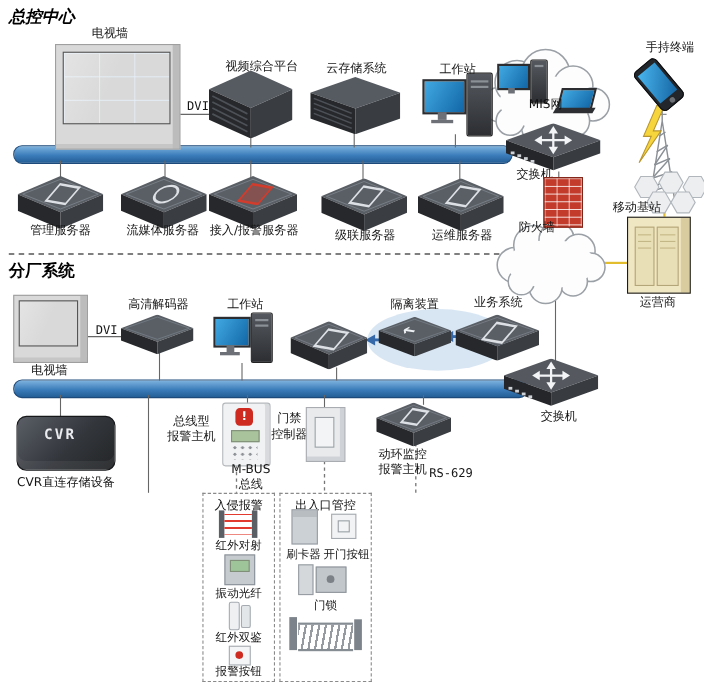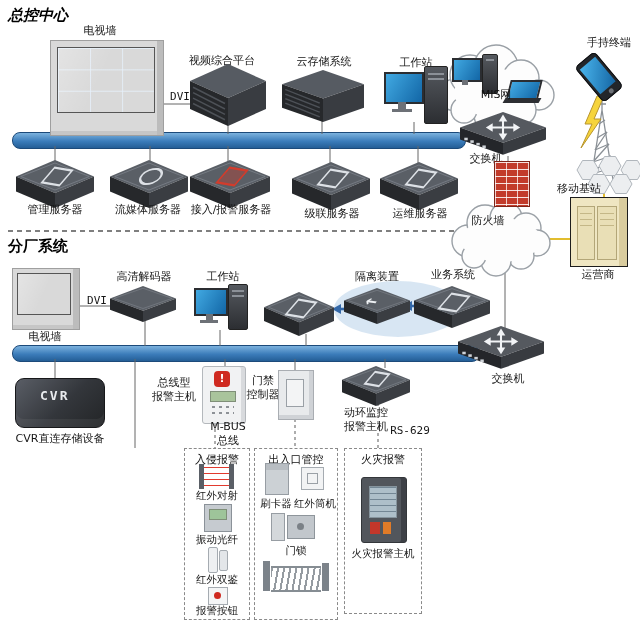--- a/index.html
+++ b/index.html
@@ -193,21 +193,21 @@
 
   <div class="ttl" style="left:8px;top:6px;font-style:italic;">总控中心</div>
 
   <div class="lbl" style="left:50px;top:24px;width:100px;">电视墙</div>
   <div class="tvframe" style="left:50px;top:40px;width:112px;height:94px;">
     <div class="tvscreen grid3" style="left:6px;top:6px;width:96px;height:64px;"></div>
   </div>
 
   <div class="lbl mono" style="left:164px;top:90px;width:32px;">DVI</div>
 
-  <div class="lbl" style="left:180px;top:54px;width:84px;">视频综合平台</div>
+  <div class="lbl" style="left:196px;top:54px;width:84px;">视频综合平台</div>
   <svg class="dev" style="left:190px;top:64px;width:76px;height:62px;">
       <use href="#sym-rack"></use>
     </svg>
 
   <div class="lbl" style="left:286px;top:55px;width:76px;">云存储系统</div>
   <svg class="dev" style="left:282px;top:70px;width:82px;height:52px;">
       <use href="#sym-rack"></use>
     </svg>
 
   <div class="lbl" style="left:390px;top:56px;width:52px;">工作站</div>
@@ -263,21 +263,21 @@
   <div class="chip" style="left:322px;top:170px;"></div>
   <div class="lbl" style="left:297px;top:207px;width:70px;">级联服务器</div>
 
   <svg class="dev" style="left:380px;top:162px;width:78px;height:48px;">
       <use href="#sym-box"></use>
     </svg>
   <div class="chip" style="left:410px;top:170px;"></div>
   <div class="lbl" style="left:385px;top:207px;width:70px;">运维服务器</div>
 
   <div class="firewall" style="left:494px;top:161px;width:34px;height:44px;"></div>
-  <div class="lbl" style="left:464px;top:214px;width:48px;">防火墙</div>
+  <div class="lbl" style="left:464px;top:200px;width:48px;">防火墙</div>
 
   <div class="lbl" style="left:548px;top:182px;width:62px;">移动基站</div>
   <div class="cabinet" style="left:570px;top:197px;width:56px;height:68px;">
     <div class="cabdoor" style="left:6px;top:8px;width:16px;height:52px;">
       <i style="top:6px"></i>
         <i style="top:12px"></i>
         <i style="top:18px"></i>
     </div>
     <div class="cabdoor" style="left:26px;top:8px;width:18px;height:52px;">
       <i style="top:6px"></i>
@@ -379,37 +379,28 @@
     <div class="itemlbl" style="left:0;top:155px;width:64px;">报警按钮</div>
   </div>
 
   <div class="grp" style="left:254px;top:448px;width:82px;height:170px;">
     <div class="gt">出入口管控</div>
     <div class="ic" style="left:10px;top:14px;width:22px;height:30px;background:#ccd1d5;border:1px solid #979da3;box-shadow:inset 0 6px 0 #b8bdc2;"></div>
     <div class="ic" style="left:46px;top:18px;width:21px;height:21px;background:#f2f3f4;border:1px solid #a5abb1;">
       <div class="ic" style="left:5px;top:5px;width:9px;height:9px;border:1px solid #9aa0a6;"></div>
     </div>
     <div class="itemlbl" style="left:1px;top:48px;width:40px;">刷卡器</div>
-    <div class="itemlbl" style="left:38px;top:48px;width:44px;">红外筒机</div>
+    <div class="itemlbl" style="left:38px;top:48px;width:44px;">开门按钮</div>
     <div class="ic" style="left:16px;top:64px;width:12px;height:26px;background:#d4d8db;border:1px solid #979da3;"></div>
     <div class="ic" style="left:32px;top:66px;width:26px;height:22px;background:#c2c7cc;border:1px solid #8e959b;">
       <div class="ic" style="left:9px;top:7px;width:7px;height:7px;border-radius:50%;background:#7b8187;"></div>
     </div>
     <div class="itemlbl" style="left:0;top:95px;width:82px;">门锁</div>
     <div class="ic" style="left:8px;top:112px;width:66px;height:30px;">
       <div class="ic" style="left:0;top:0;width:7px;height:30px;background:#7c838a;"></div>
       <div class="ic" style="left:59px;top:2px;width:7px;height:28px;background:#7c838a;"></div>
       <div class="ic" style="left:8px;top:5px;width:50px;height:22px;background:repeating-linear-gradient(100deg,#959ba1 0 2px,transparent 2px 6px);border-top:2px solid #868d93;border-bottom:2px solid #868d93;"></div>
     </div>
     <div class="itemlbl" style="left:0;top:148px;width:82px;margin-top:48px;">伸缩门</div>
   </div>
 
-  <div class="grp" style="left:344px;top:448px;width:76px;height:164px;">
-    <div class="gt">火灾报警</div>
-    <div class="ic" style="left:16px;top:28px;width:44px;height:64px;background:#52565c;border:1px solid #33363a;border-radius:3px;box-shadow:inset -5px 0 0 #3d4046;">
-      <div class="ic" style="left:7px;top:8px;width:26px;height:30px;background:#aebfc9;border:1px solid #86949d;background-image:repeating-linear-gradient(to bottom,rgba(90,110,125,.7) 0 1px,transparent 1px 6px);"></div>
-      <div class="ic" style="left:8px;top:44px;width:10px;height:12px;background:#c4372a;"></div>
-      <div class="ic" style="left:21px;top:44px;width:8px;height:12px;background:#e07b28;"></div>
-    </div>
-    <div class="itemlbl" style="left:0;top:98px;width:76px;">火灾报警主机</div>
-  </div>
 
 </div>
 
 </body></html>

